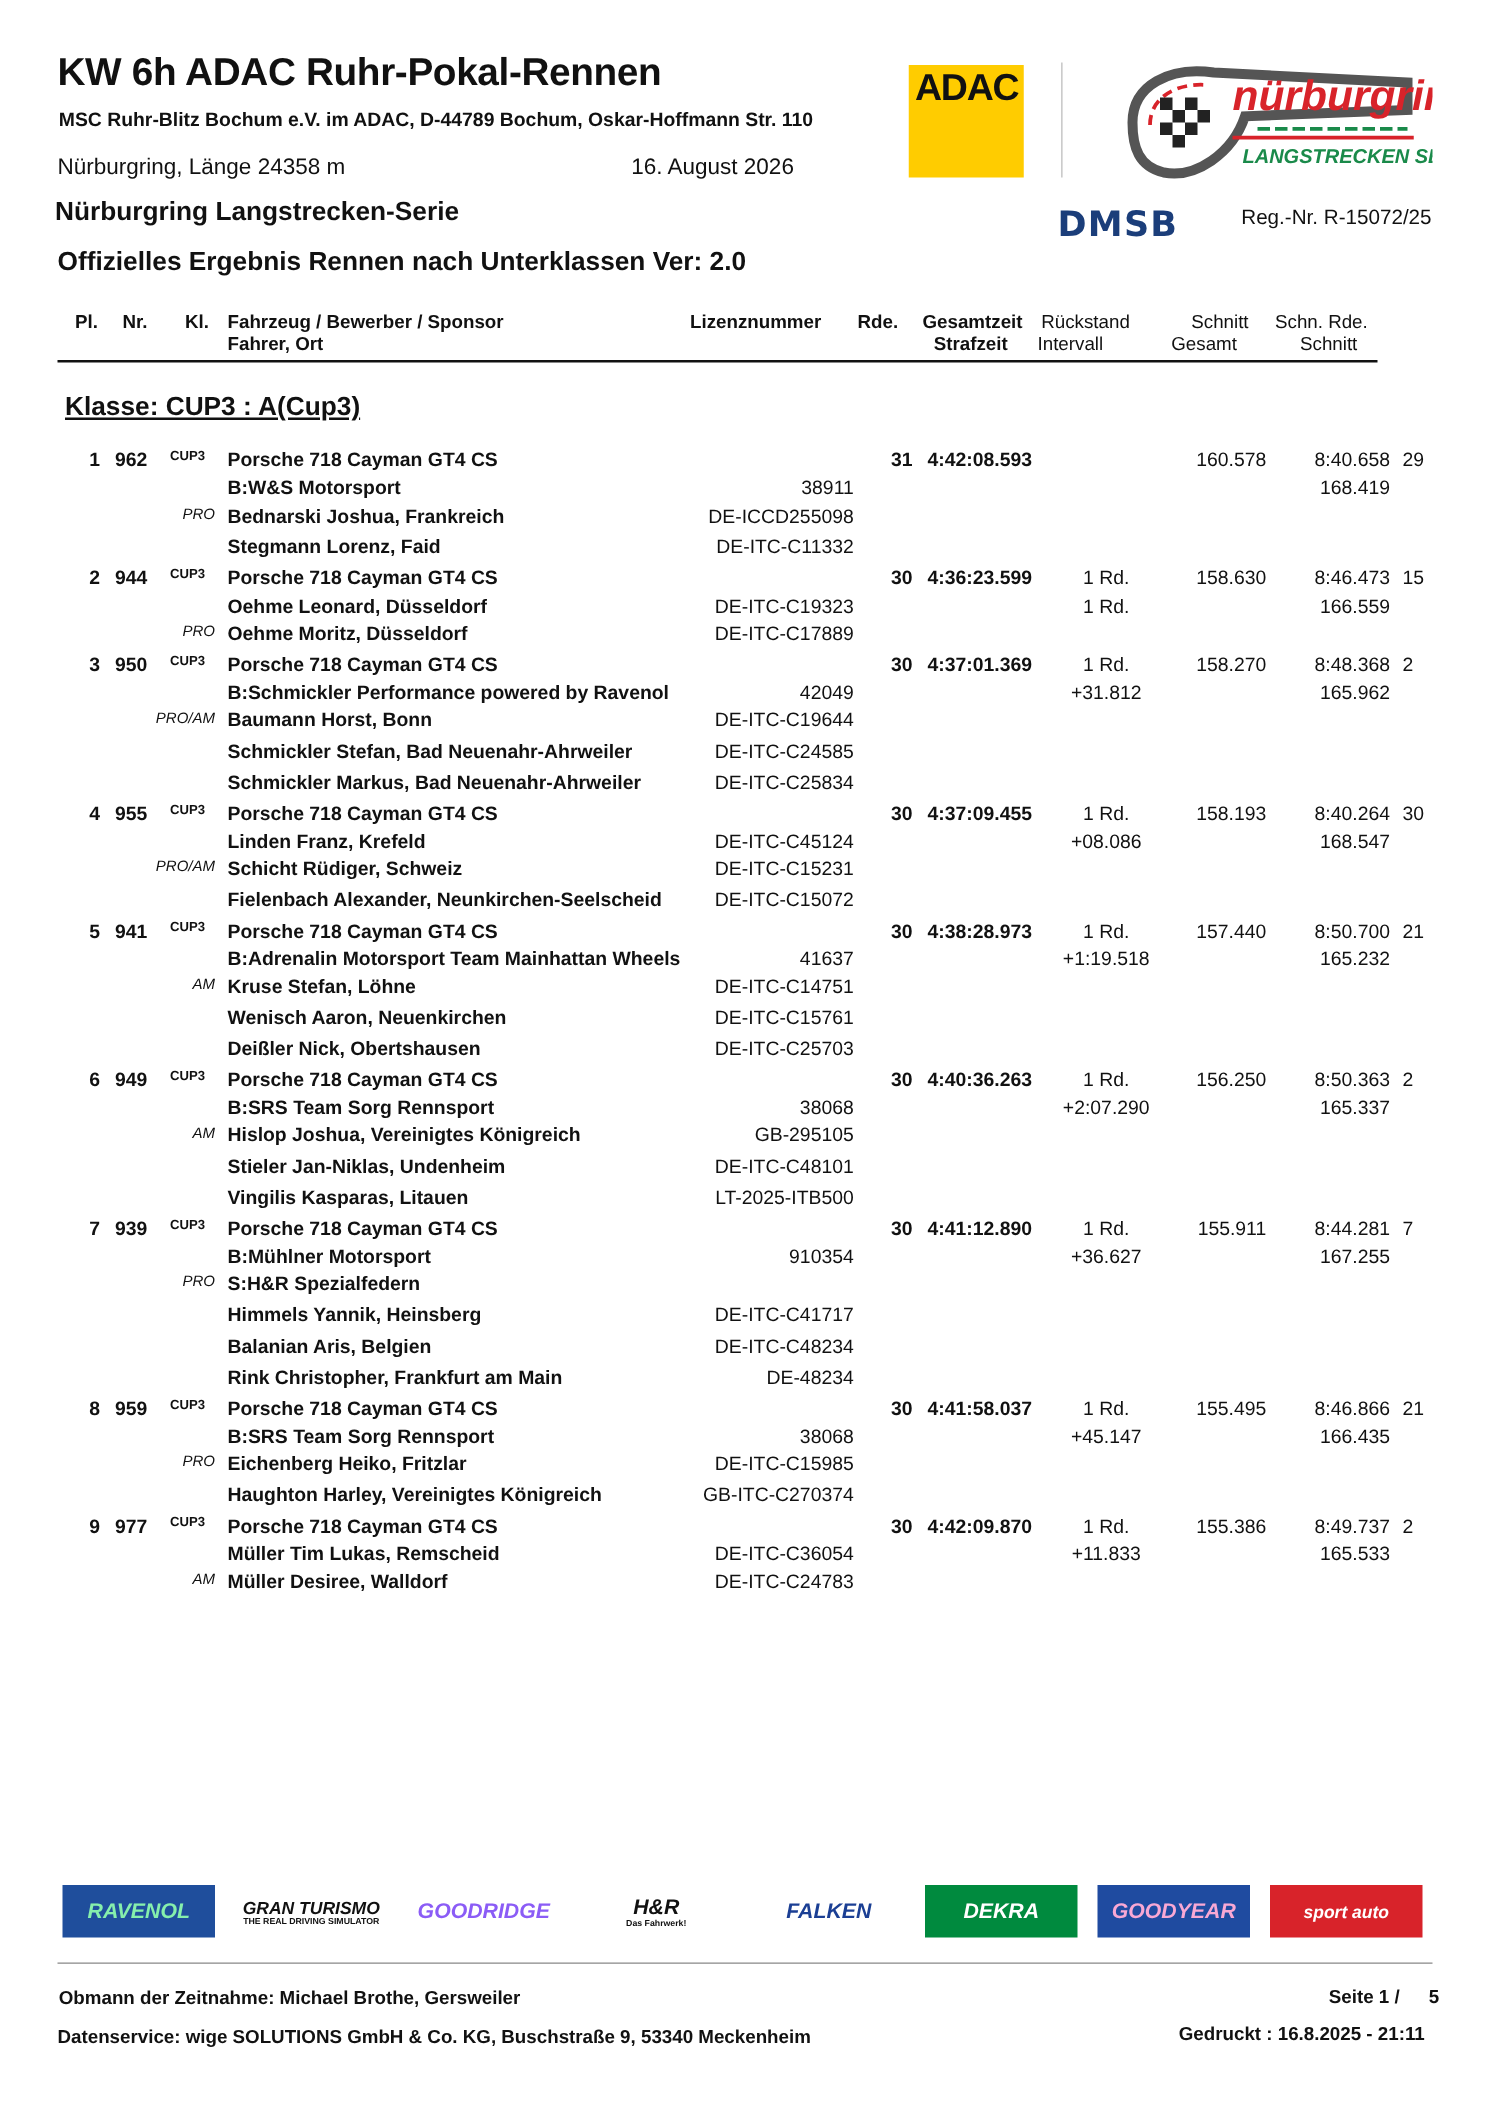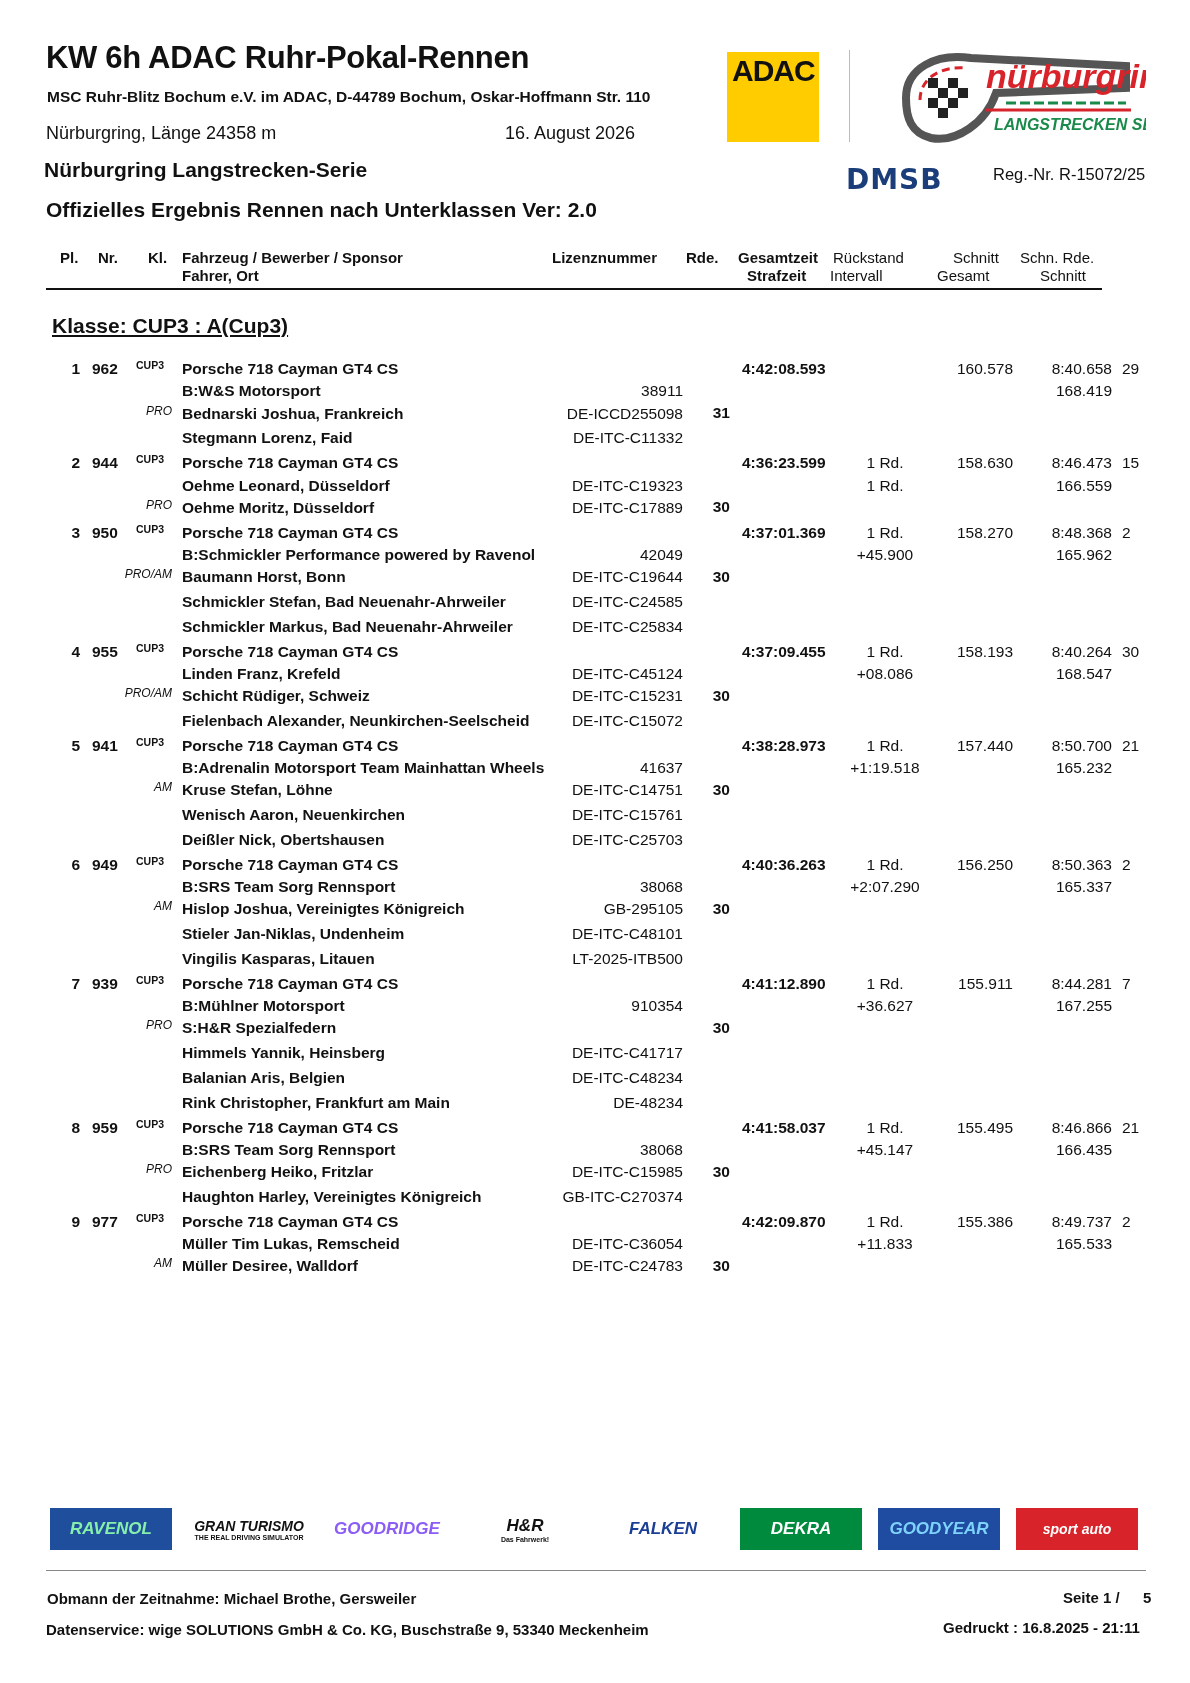--- a/index.html
+++ b/index.html
@@ -23,21 +23,21 @@
   .klasse{left:52px;top:314px;font-size:21px;font-weight:bold;text-decoration:underline;}
   .row{position:absolute;left:0;width:1190px;height:22px;font-size:15.5px;}
   .row span{position:absolute;top:0;white-space:nowrap;line-height:22px;}
   .b{font-weight:bold;}
   .pl{width:36px;right:auto;text-align:right;left:44px;}
   .nr{left:92px;}
   .kl{left:136px;font-size:10.5px;font-weight:bold;top:-4px !important;}
   .cat{left:110px;width:62px;text-align:right;font-size:12px;font-style:italic;top:-3px !important;}
   .veh{left:182px;}
   .lic{left:480px;width:203px;text-align:right;}
-  .rde{left:704px;width:26px;text-align:right;margin-top:44px;}
+  .rde{left:704px;width:26px;text-align:right;}
   .tot{left:742px;}
   .rk{left:840px;width:90px;text-align:center;}
   .sg{left:950px;width:63px;text-align:right;}
   .sr{left:1030px;width:82px;text-align:right;}
   .lap{left:1122px;}
   .sponsors{left:50px;top:1508px;width:1100px;height:50px;}
   .footline{left:46px;top:1570px;width:1100px;height:1px;background:#888;}
   .foot1{left:47px;top:1590px;font-size:15px;font-weight:bold;}
   .foot2{left:46px;top:1621px;font-size:15px;font-weight:bold;}
   .page{left:1063px;top:1589px;font-size:15px;font-weight:bold;}
@@ -161,21 +161,21 @@
       <span class="tot b">4:37:01.369</span>
       <span class="rk">1 Rd.</span>
       <span class="sg">158.270</span>
       <span class="sr">8:48.368</span>
       <span class="lap">2</span>
     </div>
     <div class="row" style="top: 543.9px;">
       <span class="cat"></span>
       <span class="veh b">B:Schmickler Performance powered by Ravenol</span>
       <span class="lic">42049</span>
-      <span class="rk">+45.900</span>
+      <span class="rk">+31.812</span>
       <span class="sr">165.962</span>
     </div>
     <div class="row" style="top: 566.2px;">
       <span class="cat">PRO/AM</span>
       <span class="veh b">Baumann Horst, Bonn</span>
       <span class="lic">DE-ITC-C19644</span>
     </div>
     <div class="row" style="top: 591px;">
       <span class="cat"></span>
       <span class="veh b">Schmickler Stefan, Bad Neuenahr-Ahrweiler</span>
@@ -391,21 +391,21 @@
     <div class="logo" style="left: 414px; width: 122px; background: rgb(255, 255, 255); color: rgb(17, 17, 17); flex-direction: column; font-size: 17px; font-style: italic;">
       <span>H&amp;R</span>
       <span style="font-size: 7px; font-style: normal;">Das Fahrwerk!</span>
     </div>
     <div class="logo" style="left: 552px; width: 122px; background: rgb(255, 255, 255); color: rgb(27, 63, 148); flex-direction: column; font-size: 17px; font-style: italic;">
       <span>FALKEN</span>
     </div>
     <div class="logo" style="left: 690px; width: 122px; background: rgb(0, 138, 62); color: rgb(255, 255, 255); flex-direction: column; font-size: 17px; font-style: italic;">
       <span>DEKRA</span>
     </div>
-    <div class="logo" style="left: 828px; width: 122px; background: rgb(31, 75, 160); color: #7dd3fc; flex-direction: column; font-size: 17px; font-style: italic;">
+    <div class="logo" style="left: 828px; width: 122px; background: rgb(31, 75, 160); color: #f9a8d4; flex-direction: column; font-size: 17px; font-style: italic;">
       <span>GOODYEAR</span>
     </div>
     <div class="logo" style="left: 966px; width: 122px; background: rgb(216, 35, 42); color: rgb(255, 255, 255); flex-direction: column; font-size: 14px; font-style: italic;">
       <span>sport auto</span>
     </div>
   </div>
 
 <div class="abs footline"></div>
 <div class="abs foot1">Obmann der Zeitnahme: Michael Brothe, Gersweiler</div>
 <div class="abs foot2">Datenservice: wige SOLUTIONS GmbH &amp; Co. KG, Buschstraße 9, 53340 Meckenheim</div>

